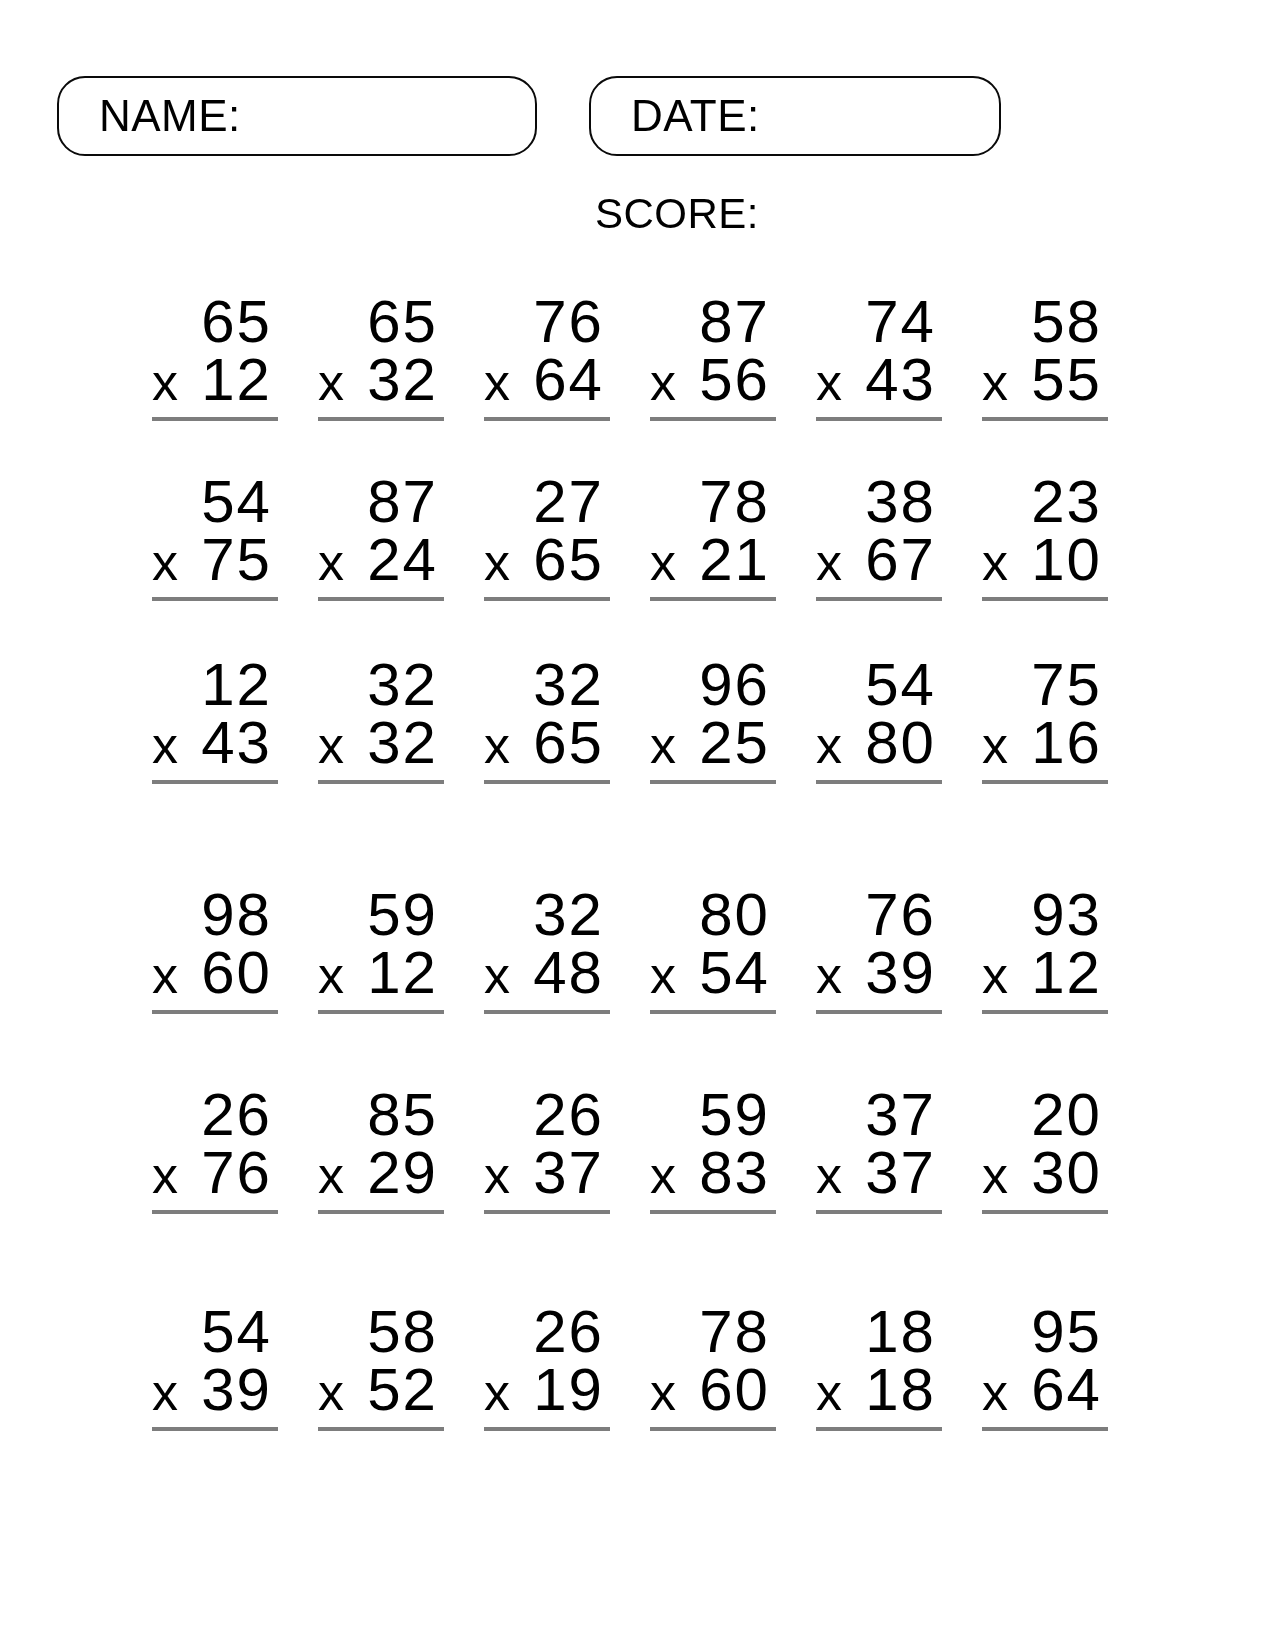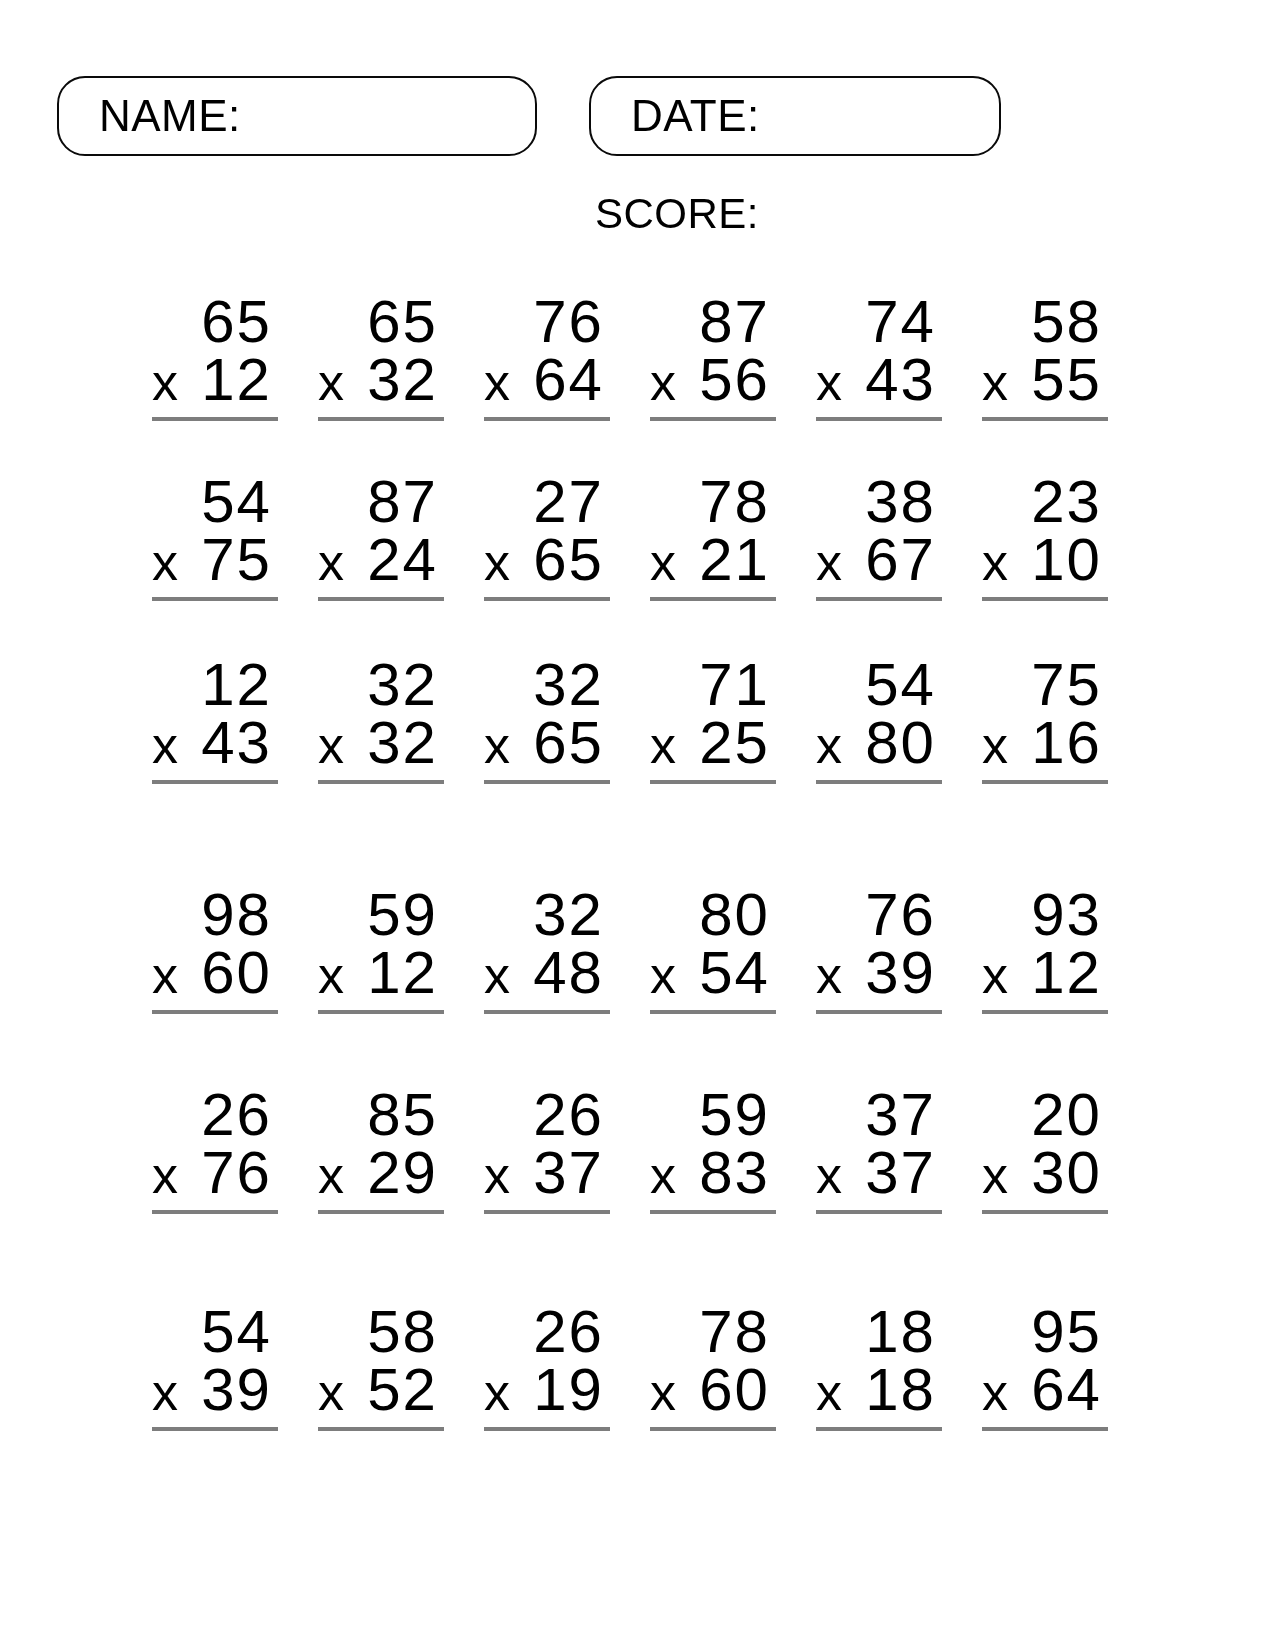--- a/index.html
+++ b/index.html
@@ -218,21 +218,21 @@
       </div>
       <div class="prob">
         <div class="top">32</div>
         <div class="bot">
           <span class="op">x</span>
           <span class="num">65</span>
         </div>
         <div class="rule"></div>
       </div>
       <div class="prob">
-        <div class="top">71</div>
+        <div class="top">96</div>
         <div class="bot">
           <span class="op">x</span>
           <span class="num">25</span>
         </div>
         <div class="rule"></div>
       </div>
       <div class="prob">
         <div class="top">54</div>
         <div class="bot">
           <span class="op">x</span>

